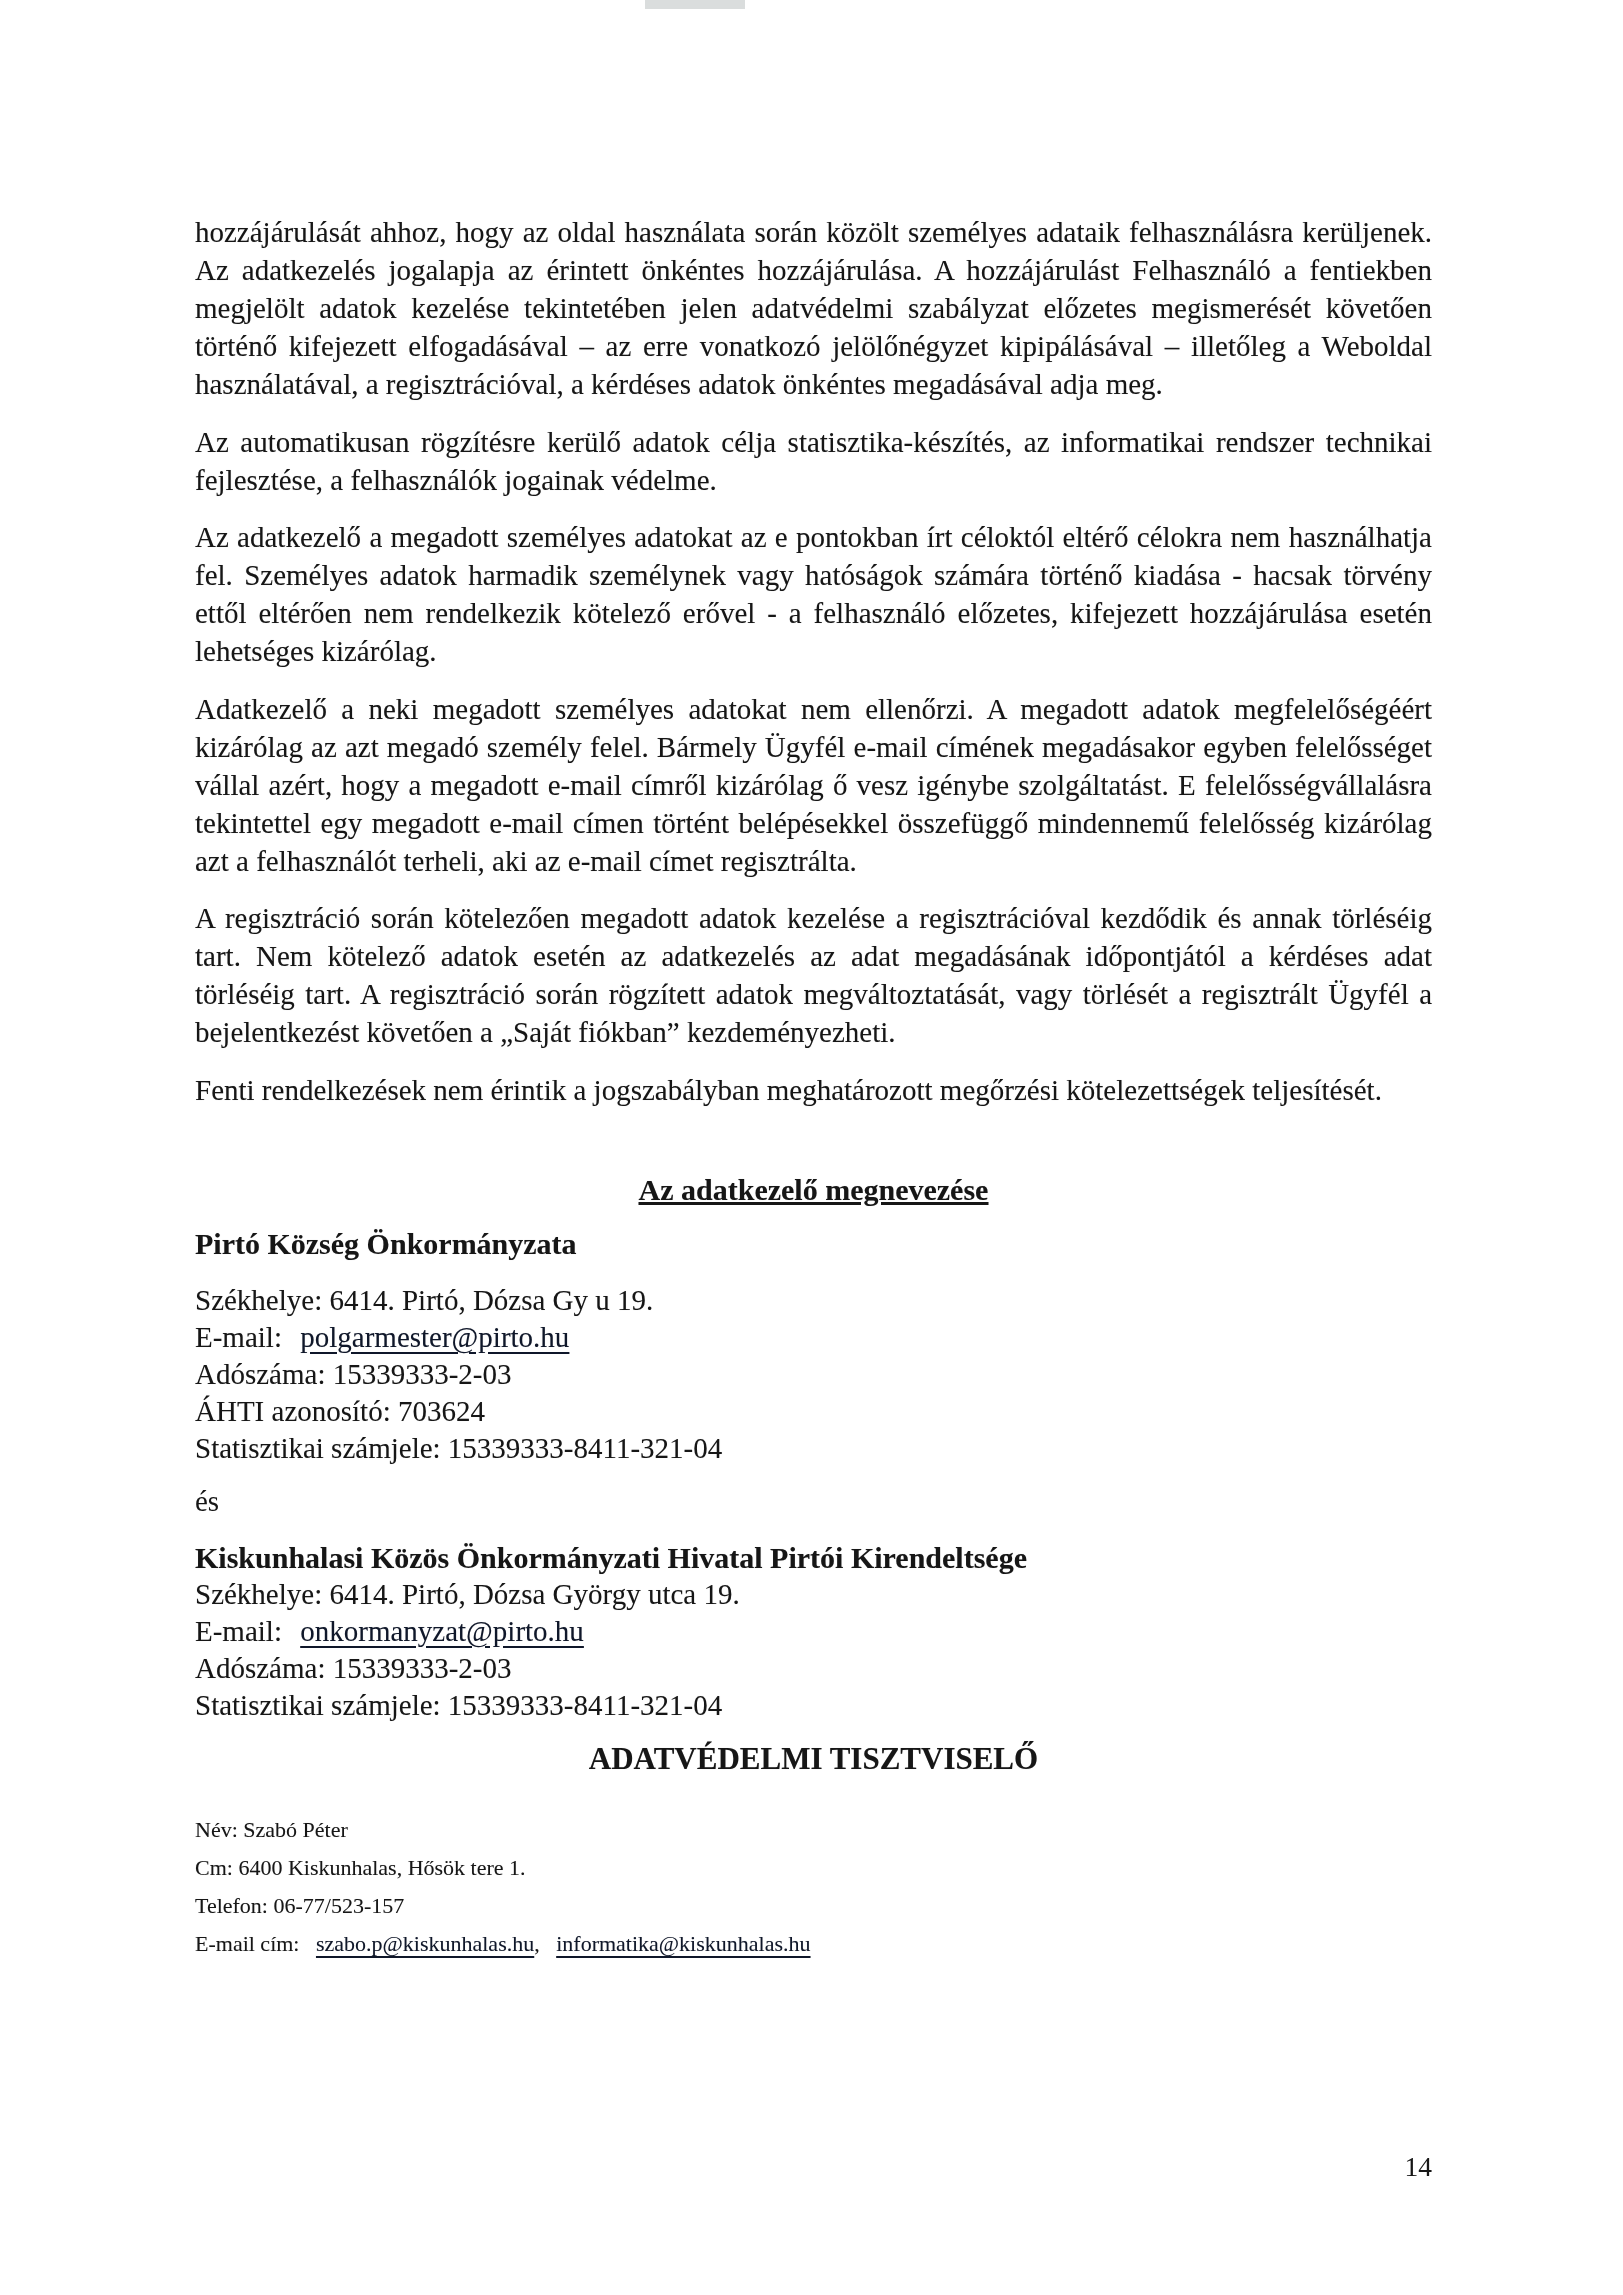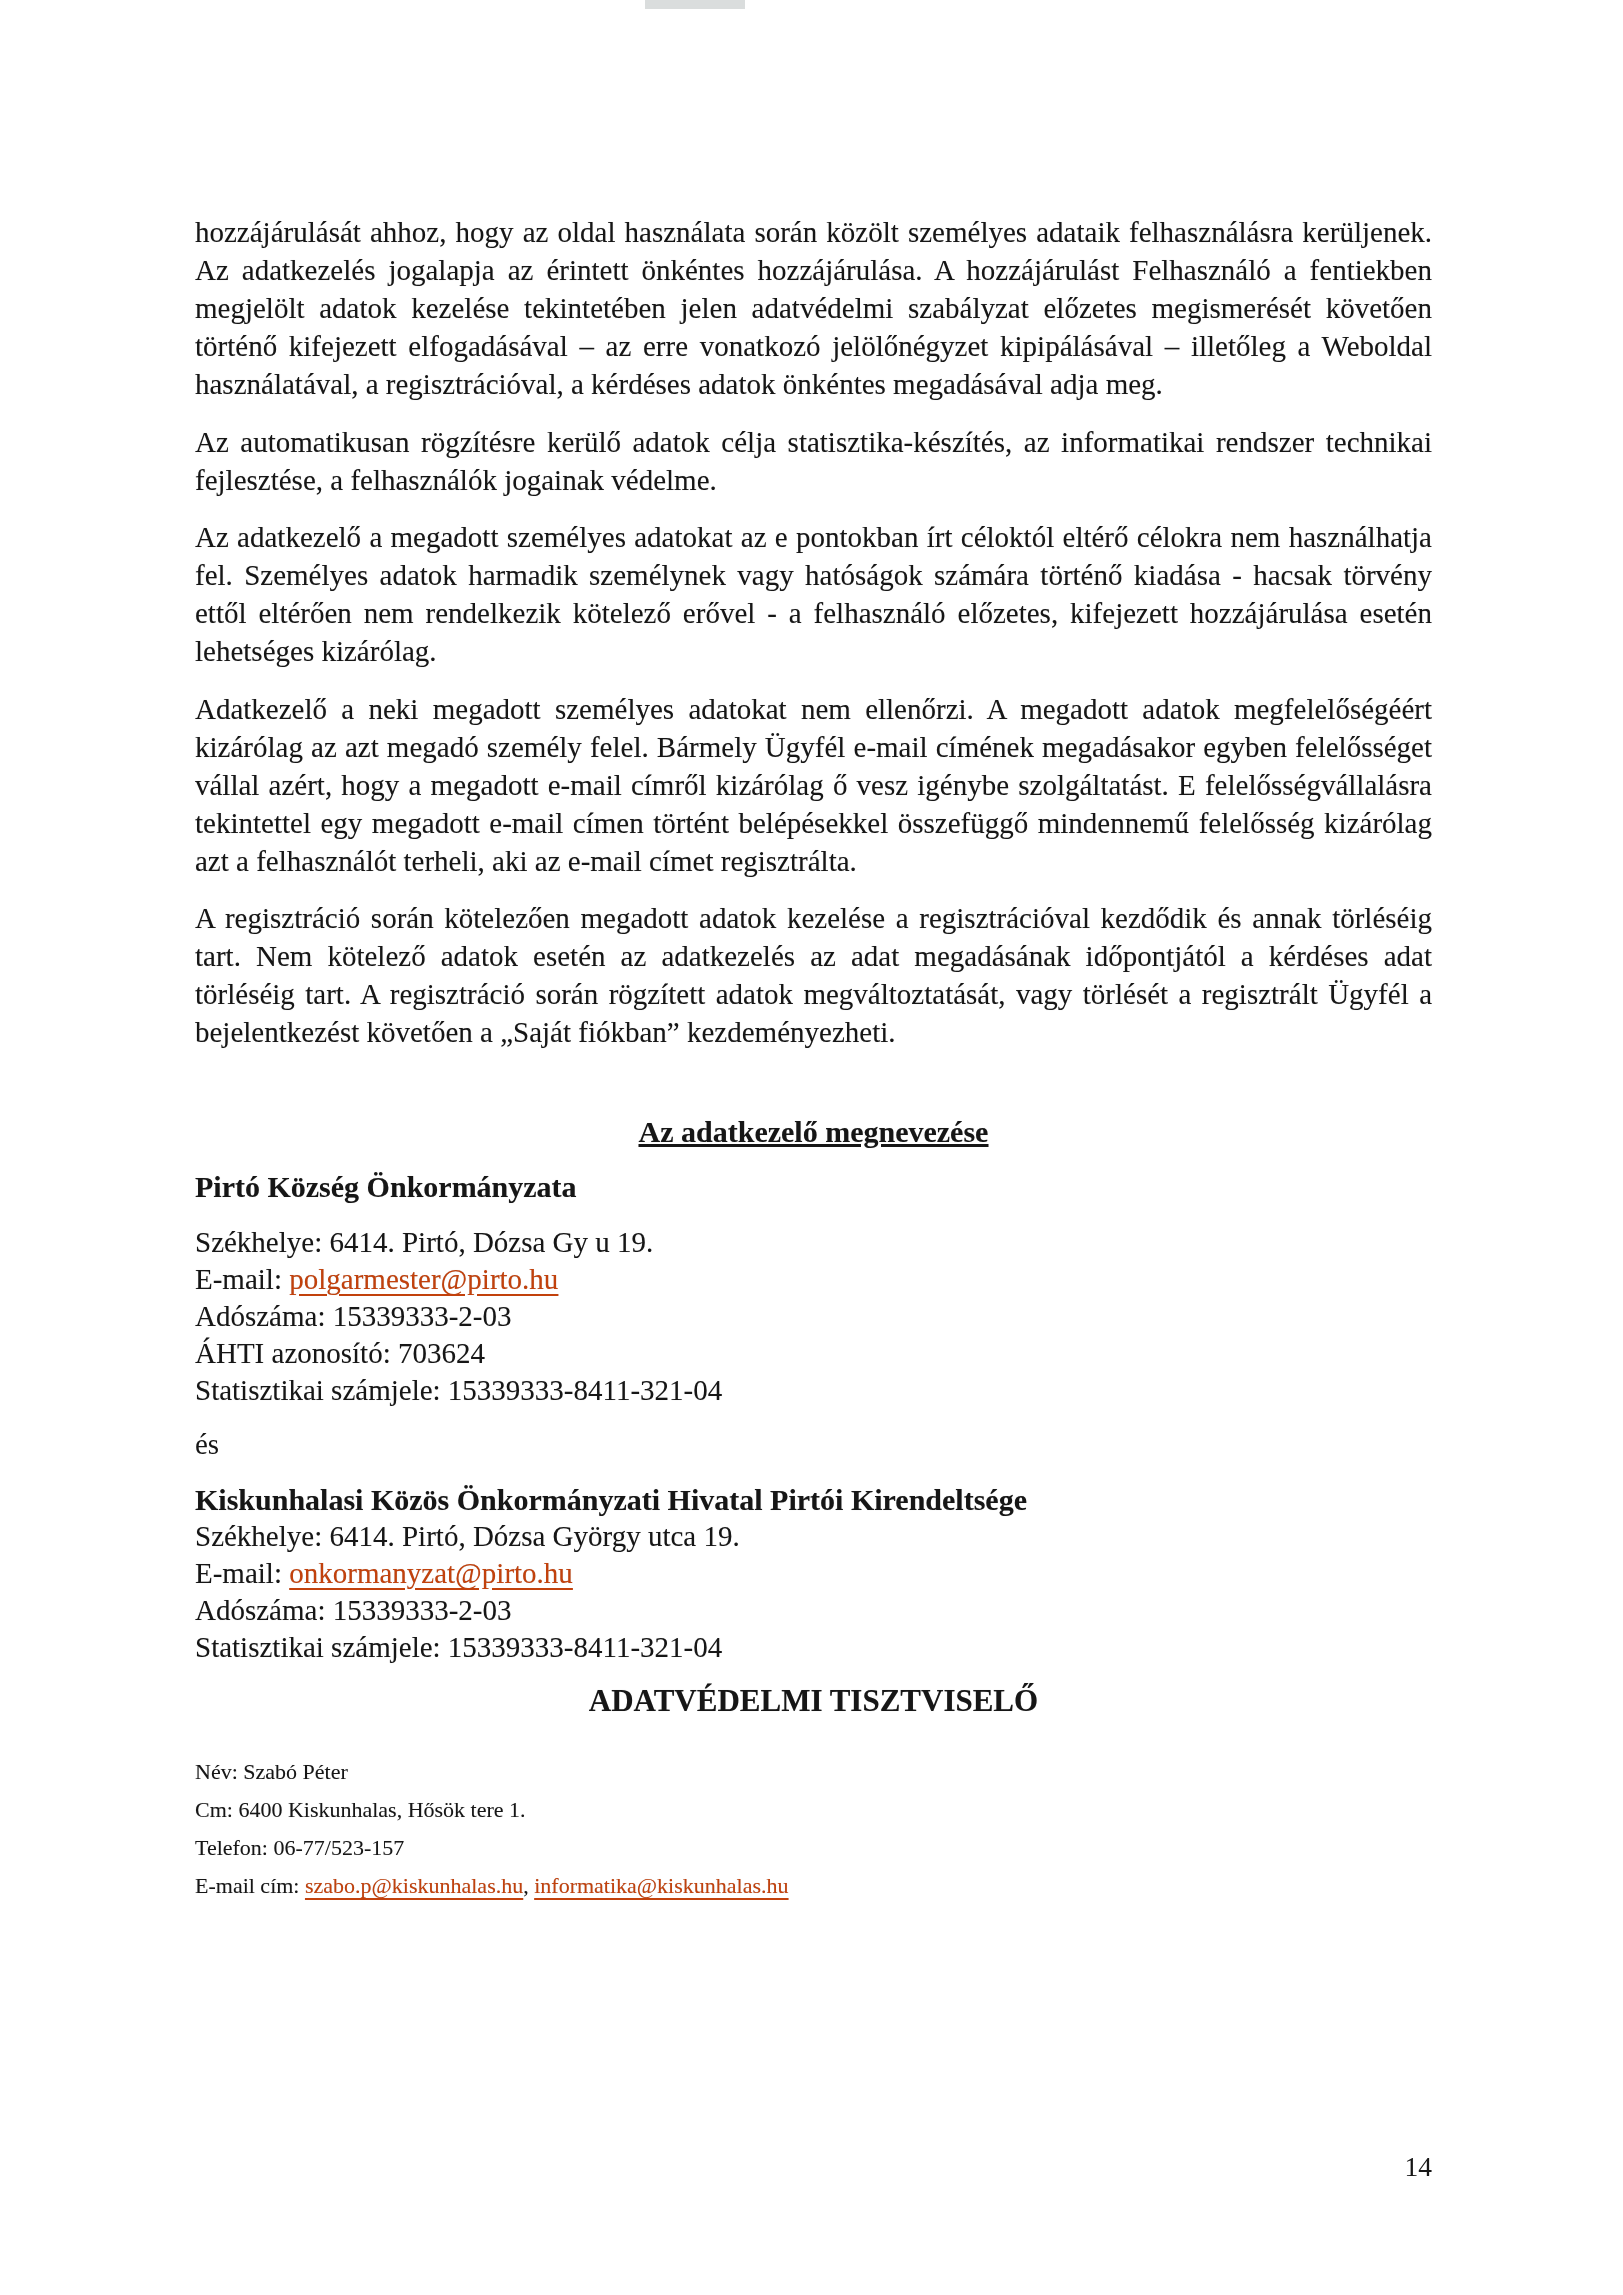--- a/index.html
+++ b/index.html
@@ -81,22 +81,23 @@
   }
   .dpo-block {
     margin-top: 33px;
     font-size: 22px;
     line-height: 38px;
     text-shadow: 0 0 0.7px rgba(20,20,20,0.25);
   }
   .link {
     text-decoration: underline;
     text-underline-offset: 4.6px;
-    color: #c2410c;
+    color: #0f172a;
     cursor: pointer;
+    margin-left: 11px;
   }
   .page-number {
     position: absolute;
     top: 2151px;
     right: 191px;
     font-size: 27.5px;
     line-height: 31px;
   }
 </style>
 </head>
@@ -106,20 +107,21 @@
 
   <div class="scan-artifact"></div>
 
   <div class="content">
 
     <p class="para">hozzájárulását ahhoz, hogy az oldal használata során közölt személyes adataik felhasználásra kerüljenek. Az adatkezelés jogalapja az érintett önkéntes hozzájárulása. A hozzájárulást Felhasználó a fentiekben megjelölt adatok kezelése tekintetében jelen adatvédelmi szabályzat előzetes megismerését követően történő kifejezett elfogadásával – az erre vonatkozó jelölőnégyzet kipipálásával – illetőleg a Weboldal használatával, a regisztrációval, a kérdéses adatok önkéntes megadásával adja meg.</p>
     <p class="para">Az automatikusan rögzítésre kerülő adatok célja statisztika-készítés, az informatikai rendszer technikai fejlesztése, a felhasználók jogainak védelme.</p>
     <p class="para">Az adatkezelő a megadott személyes adatokat az e pontokban írt céloktól eltérő célokra nem használhatja fel. Személyes adatok harmadik személynek vagy hatóságok számára történő kiadása - hacsak törvény ettől eltérően nem rendelkezik kötelező erővel - a felhasználó előzetes, kifejezett hozzájárulása esetén lehetséges kizárólag.</p>
     <p class="para">Adatkezelő a neki megadott személyes adatokat nem ellenőrzi. A megadott adatok megfelelőségéért kizárólag az azt megadó személy felel. Bármely Ügyfél e-mail címének megadásakor egyben felelősséget vállal azért, hogy a megadott e-mail címről kizárólag ő vesz igénybe szolgáltatást. E felelősségvállalásra tekintettel egy megadott e-mail címen történt belépésekkel összefüggő mindennemű felelősség kizárólag azt a felhasználót terheli, aki az e-mail címet regisztrálta.</p>
     <p class="para">A regisztráció során kötelezően megadott adatok kezelése a regisztrációval kezdődik és annak törléséig tart. Nem kötelező adatok esetén az adatkezelés az adat megadásának időpontjától a kérdéses adat törléséig tart. A regisztráció során rögzített adatok megváltoztatását, vagy törlését a regisztrált Ügyfél a bejelentkezést követően a „Saját fiókban” kezdeményezheti.</p>
+    <p class="para">Fenti rendelkezések nem érintik a jogszabályban meghatározott megőrzési kötelezettségek teljesítését.</p>
 
     <h2 class="center-heading">Az adatkezelő megnevezése</h2>
 
     <p class="org-name">Pirtó Község Önkormányzata</p>
 
     <div class="info-block">
       <div>Székhelye: 6414. Pirtó, Dózsa Gy u 19.</div>
       <div>
         <span>E-mail: </span><span class="link">polgarmester@pirto.hu</span>
       </div>

